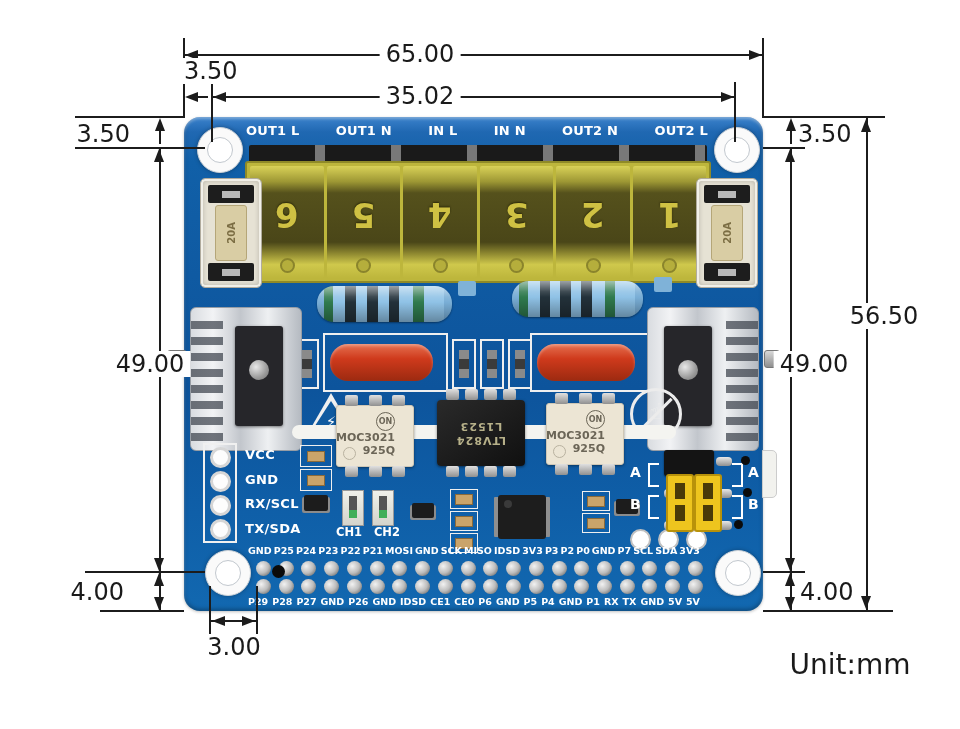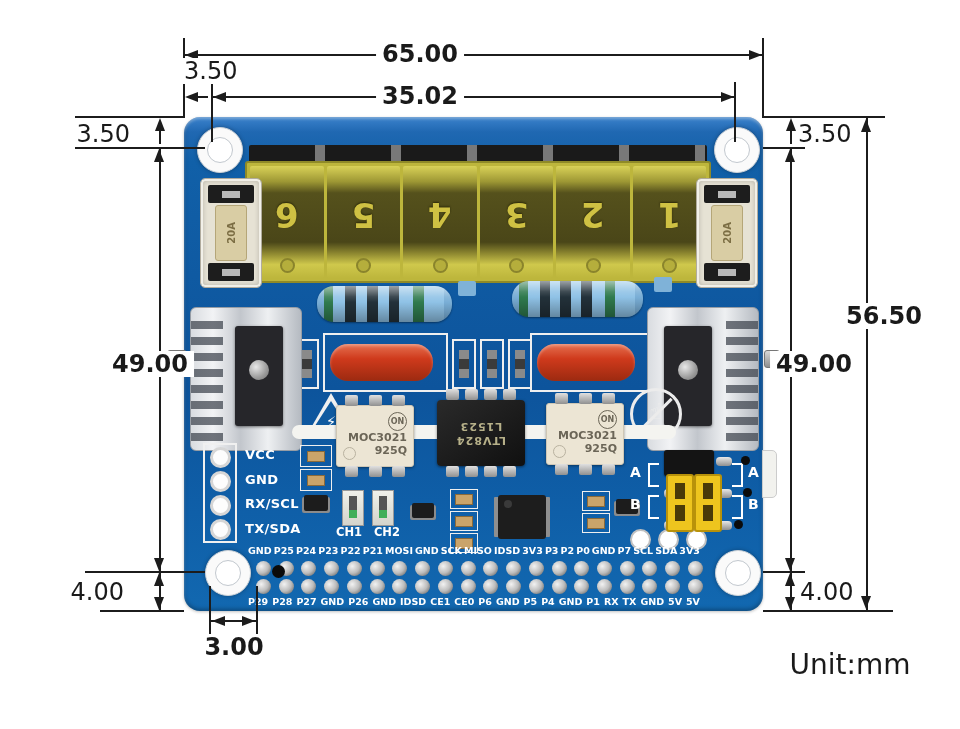--- a/index.html
+++ b/index.html
@@ -2,21 +2,21 @@
 <html><head>
 <meta charset="utf-8">
 <style>
   html,body { margin:0; padding:0; }
   body { width:960px; height:729px; position:relative; background:#fff;
          font-family:"DejaVu Sans", sans-serif; overflow:hidden; }
 
   
   .dline { position:absolute; background:#1c1c1c; }
   .dt { position:absolute; font-size:24px; color:#1a1a1a; white-space:nowrap; background:#fff; padding:0 6px; line-height:1.1; }
-  .dt.onl { transform:translateX(-50%);font-weight:bold; }
+  .dt.onl { transform:translateX(-50%); }
   .dt.ra  { transform:translateX(-100%); }
   .unit { position:absolute; font-size:28px; color:#1a1a1a; transform:translateX(-50%); }
   .ar { position:absolute; width:0; height:0; border:solid transparent; }
   .ar.up { border-width:0 5px 13px 5px; border-bottom-color:#1c1c1c; }
   .ar.dn { border-width:13px 5px 0 5px; border-top-color:#1c1c1c; }
   .ar.lf { border-width:5px 13px 5px 0; border-right-color:#1c1c1c; }
   .ar.rt { border-width:5px 0 5px 13px; border-left-color:#1c1c1c; }
 
   
   .board { position:absolute; left:184px; top:117px; width:579px; height:494px;
@@ -80,21 +80,21 @@
   .tri i { position:absolute; left:5px; right:5px; top:8px; bottom:4px; clip-path:polygon(50% 0,100% 100%,0 100%); background:#0f5aa0; display:block; }
   .tri span { position:absolute; left:0; right:0; bottom:2px; text-align:center; font-size:15px; color:#fff; }
   .notouch { position:absolute; width:46px; height:46px; border:3px solid #ececec; border-radius:50%; }
   .notouch span { position:absolute; left:0; right:0; top:8px; text-align:center; font-size:22px; color:#ececec; }
   .notouch i { position:absolute; left:50%; top:2px; width:3px; height:40px; background:#ececec; transform:rotate(45deg); display:block; }
 
   .stripe { position:absolute; left:108px; top:308px; width:384px; height:14px; background:#f4f4f0; border-radius:7px; }
 
   .opto { position:absolute; width:76px; height:60px; background:#ece5d4; border:1px solid #cfc7b5; border-radius:3px;
           box-shadow:0 1px 3px rgba(0,0,0,.4); }
-  .opto .txt { position:absolute; right:6px; top:6px; text-align:right; color:#6b6557; font-size:11px; font-weight:bold; line-height:13px; }
+  .opto .txt { position:absolute; right:18px; top:6px; text-align:right; color:#6b6557; font-size:11px; font-weight:bold; line-height:13px; }
   .opto .logo { display:inline-block; width:17px; height:17px; border:1.5px solid #6b6557; border-radius:50%;
                 font-size:8px; font-weight:bold; text-align:center; line-height:17px; }
   .opto .p1 { position:absolute; left:6px; bottom:6px; width:11px; height:11px; border:1.5px solid #b9b2a0; border-radius:50%; }
   .pins3 { position:absolute; left:8px; right:8px; height:11px; display:flex; justify-content:space-between; }
   .pins4 { position:absolute; left:6px; right:6px; height:11px; display:flex; justify-content:space-around; }
   .pins3 i, .pins4 i { width:13px; height:11px; background:linear-gradient(180deg,#e0e0e0,#909090); border-radius:2px; display:block; }
   .ptop { top:-11px; } .pbot { bottom:-11px; }
   .centric { position:absolute; width:88px; height:66px; background:linear-gradient(145deg,#2a2a2a,#101010); border-radius:4px;
              box-shadow:0 1px 3px rgba(0,0,0,.5); }
   .centric .txt { position:absolute; inset:0; display:flex; flex-direction:column; align-items:center; justify-content:center;
@@ -150,20 +150,28 @@
   <div class="hole" style="left:530px;top:10px">
       <i></i>
     </div>
   <div class="hole" style="left:21px;top:433px">
       <i></i>
     </div>
   <div class="hole" style="left:531px;top:433px">
       <i></i>
     </div>
 
+  <div class="tlabels">
+      <span>OUT1 L</span>
+      <span>OUT1 N</span>
+      <span>IN L</span>
+      <span>IN N</span>
+      <span>OUT2 N</span>
+      <span>OUT2 L</span>
+    </div>
 
   <div class="tblock">
     <div class="tb-clips"></div>
     <div class="tb-body">
         <div class="tcell">
         <span class="tnum">6</span>
       </div>
         <div class="tcell">
         <span class="tnum">5</span>
       </div>

